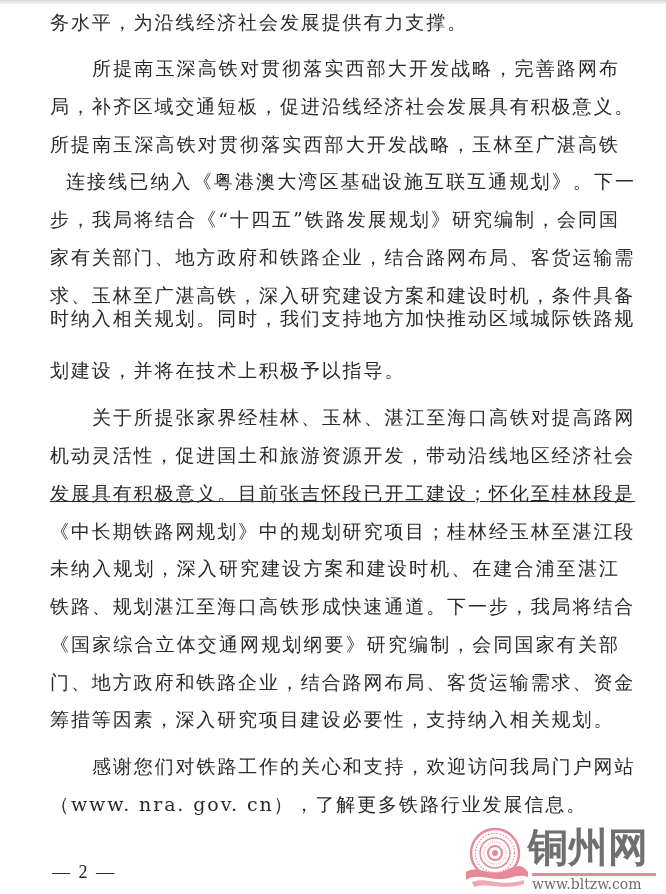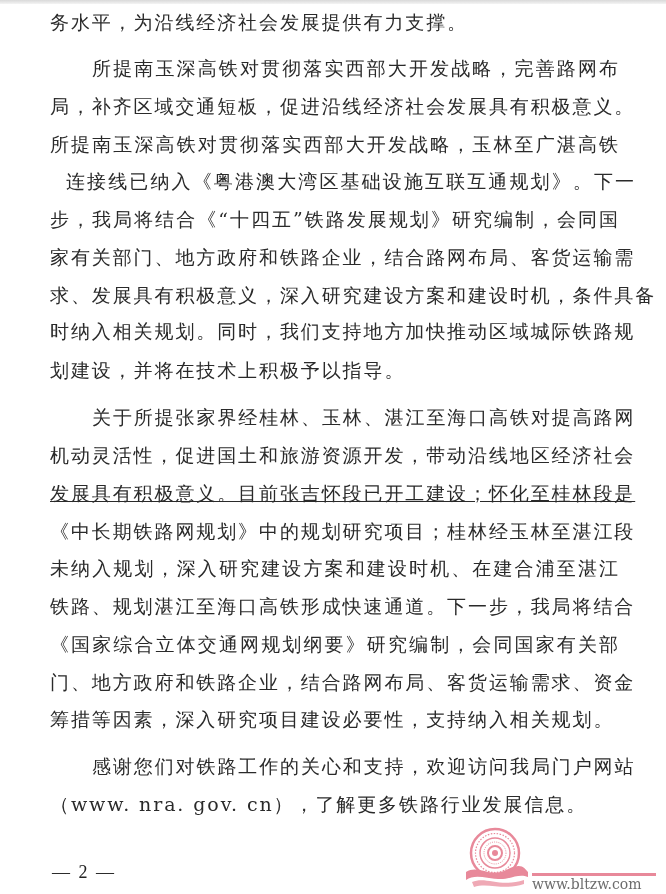--- a/index.html
+++ b/index.html
@@ -48,22 +48,22 @@
 <div class="top-band"></div>
 
 <div class="page" id="page">
     <div class="line last" style="top: 8px;">务水平，为沿线经济社会发展提供有力支撑。</div>
     <div class="line indent" style="top: 54px;">所提南玉深高铁对贯彻落实西部大开发战略，完善路网布</div>
     <div class="line" style="top: 92px;">局，补齐区域交通短板，促进沿线经济社会发展具有积极意义。</div>
     <div class="line" style="top: 130px;">所提南玉深高铁对贯彻落实西部大开发战略，玉林至广湛高铁</div>
     <div class="line" style="top: 167px; margin-left: 16px;">连接线已纳入《粤港澳大湾区基础设施互联互通规划》。下一</div>
     <div class="line" style="top: 205px;">步，我局将结合《“十四五”铁路发展规划》研究编制，会同国</div>
     <div class="line" style="top: 243px;">家有关部门、地方政府和铁路企业，结合路网布局、客货运输需</div>
-    <div class="line" style="top: 281px;">求、发展具有积极意义，深入研究建设方案和建设时机，条件具备</div>
-    <div class="line" style="top: 318px; font-family: Liberation Serif, serif;">时纳入相关规划。同时，我们支持地方加快推动区域城际铁路规</div>
+    <div class="line" style="top: 281px;">求、玉林至广湛高铁，深入研究建设方案和建设时机，条件具备</div>
+    <div class="line" style="top: 304px;">时纳入相关规划。同时，我们支持地方加快推动区域城际铁路规</div>
     <div class="line last" style="top: 356px;">划建设，并将在技术上积极予以指导。</div>
     <div class="line indent" style="top: 403px;">关于所提张家界经桂林、玉林、湛江至海口高铁对提高路网</div>
     <div class="line" style="top: 441px;">机动灵活性，促进国土和旅游资源开发，带动沿线地区经济社会</div>
     <div class="line" style="top: 479px; text-decoration: underline;">发展具有积极意义。目前张吉怀段已开工建设；怀化至桂林段是</div>
     <div class="line" style="top: 517px;">《中长期铁路网规划》中的规划研究项目；桂林经玉林至湛江段</div>
     <div class="line" style="top: 554px;">未纳入规划，深入研究建设方案和建设时机、在建合浦至湛江</div>
     <div class="line" style="top: 592px;">铁路、规划湛江至海口高铁形成快速通道。下一步，我局将结合</div>
     <div class="line" style="top: 630px;">《国家综合立体交通网规划纲要》研究编制，会同国家有关部</div>
     <div class="line" style="top: 668px;">门、地方政府和铁路企业，结合路网布局、客货运输需求、资金</div>
     <div class="line last" style="top: 705px;">筹措等因素，深入研究项目建设必要性，支持纳入相关规划。</div>
@@ -79,15 +79,16 @@
       <circle cx="33" cy="27" r="24" stroke-width="2.5"></circle>
       <circle cx="33" cy="27" r="19.5" stroke-width="1.2" stroke-dasharray="1.5 1.5"></circle>
       <circle cx="33" cy="27" r="15" stroke-width="1.5"></circle>
       <circle cx="33" cy="27" r="11" stroke-width="1" stroke-dasharray="1 1.2"></circle>
       <circle cx="33" cy="27" r="7" stroke-width="2"></circle>
     </g>
     <circle cx="33" cy="27" r="3" fill="#e8899a"></circle>
     <path d="M4 46 C 16 38, 28 52, 44 44 S 62 42, 66 46 L 66 51 C 56 47, 48 54, 36 53 S 12 48, 4 54 Z" fill="#e8899a"></path>
     <path d="M10 56 C 24 50, 38 62, 62 54 L 62 58 C 42 65, 26 56, 12 61 Z" fill="#efa9b5"></path>
   </svg>
+  <div class="wm-title">铜州网</div>
   <div class="wm-underline"></div>
   <div class="wm-url">www.bltzw.com</div>
 </div>
 
 </body></html>

